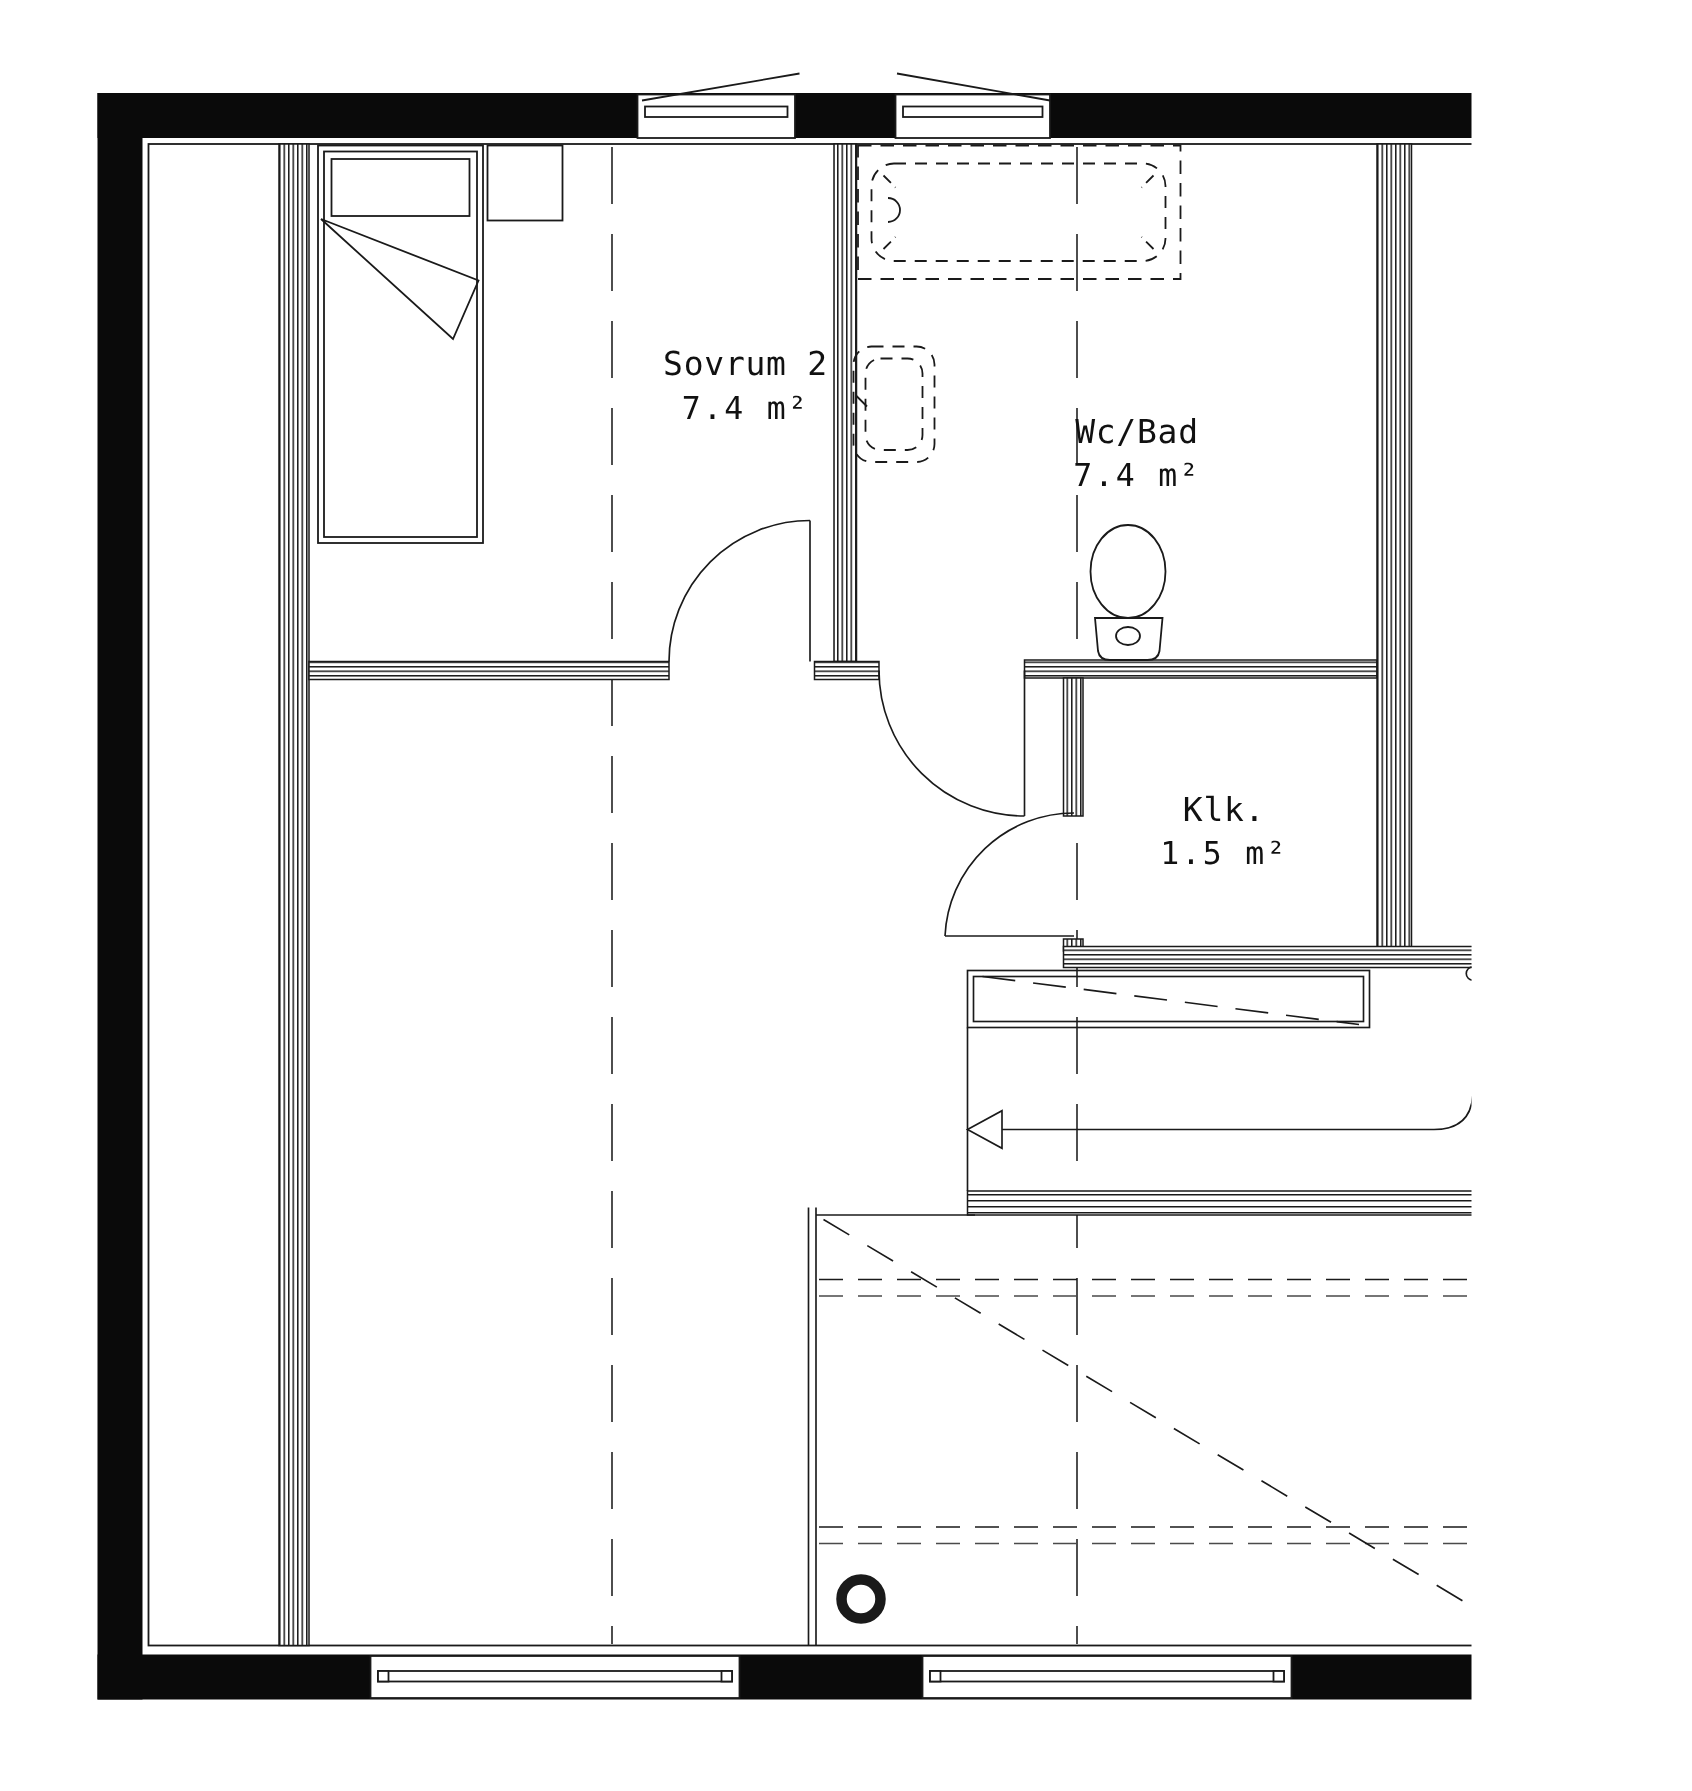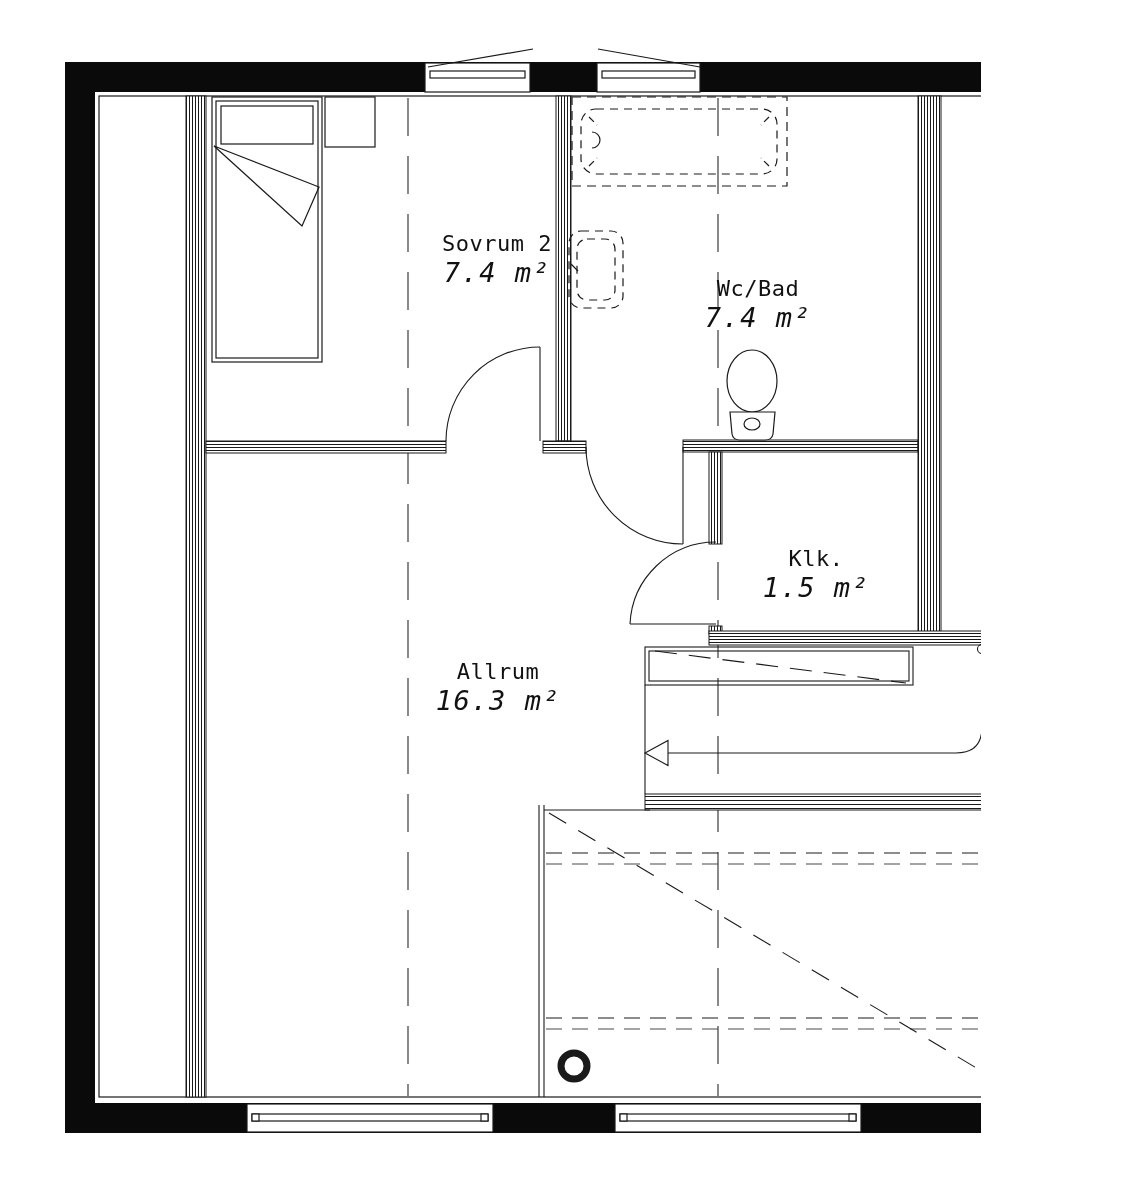--- a/index.html
+++ b/index.html
@@ -17,21 +17,21 @@
   }
   #plan svg{position:absolute;left:0;top:0;}
   .label{
     position:absolute;
     transform:translateX(-50%);
     text-align:center;
     color:#111;
     white-space:nowrap;
   }
   .room-name{font-size:22px;line-height:29px;letter-spacing:0.5px;}
-  .room-area{font-size:27px;line-height:29px;letter-spacing:1.5px;font-style:italic;}
+  .room-area{font-size:21px;line-height:29px;letter-spacing:1.5px;}
 </style>
 </head>
 <body>
 
 <div id="plan">
 
 <svg width="1128" height="1194" viewBox="0 0 1128 1194">
   <defs>
 
     <pattern id="vh" patternUnits="userSpaceOnUse" width="3" height="4">
@@ -175,23 +175,19 @@
   <div class="label" style="left:497px;top:229px">
     <div class="room-name">Sovrum 2</div>
     <div class="room-area">7.4 m²</div>
   </div>
 
   <div class="label" style="left:758px;top:274px">
     <div class="room-name">Wc/Bad</div>
     <div class="room-area">7.4 m²</div>
   </div>
 
-  <div class="label" style="left:816px;top:544px">
+  <div class="label" style="left:816px;top:526px">
     <div class="room-name">Klk.</div>
     <div class="room-area">1.5 m²</div>
   </div>
 
-  <div class="label" style="left:498px;top:657px">
-    <div class="room-name">Allrum</div>
-    <div class="room-area">16.3 m²</div>
-  </div>
 
 </div>
 
 </body></html>

